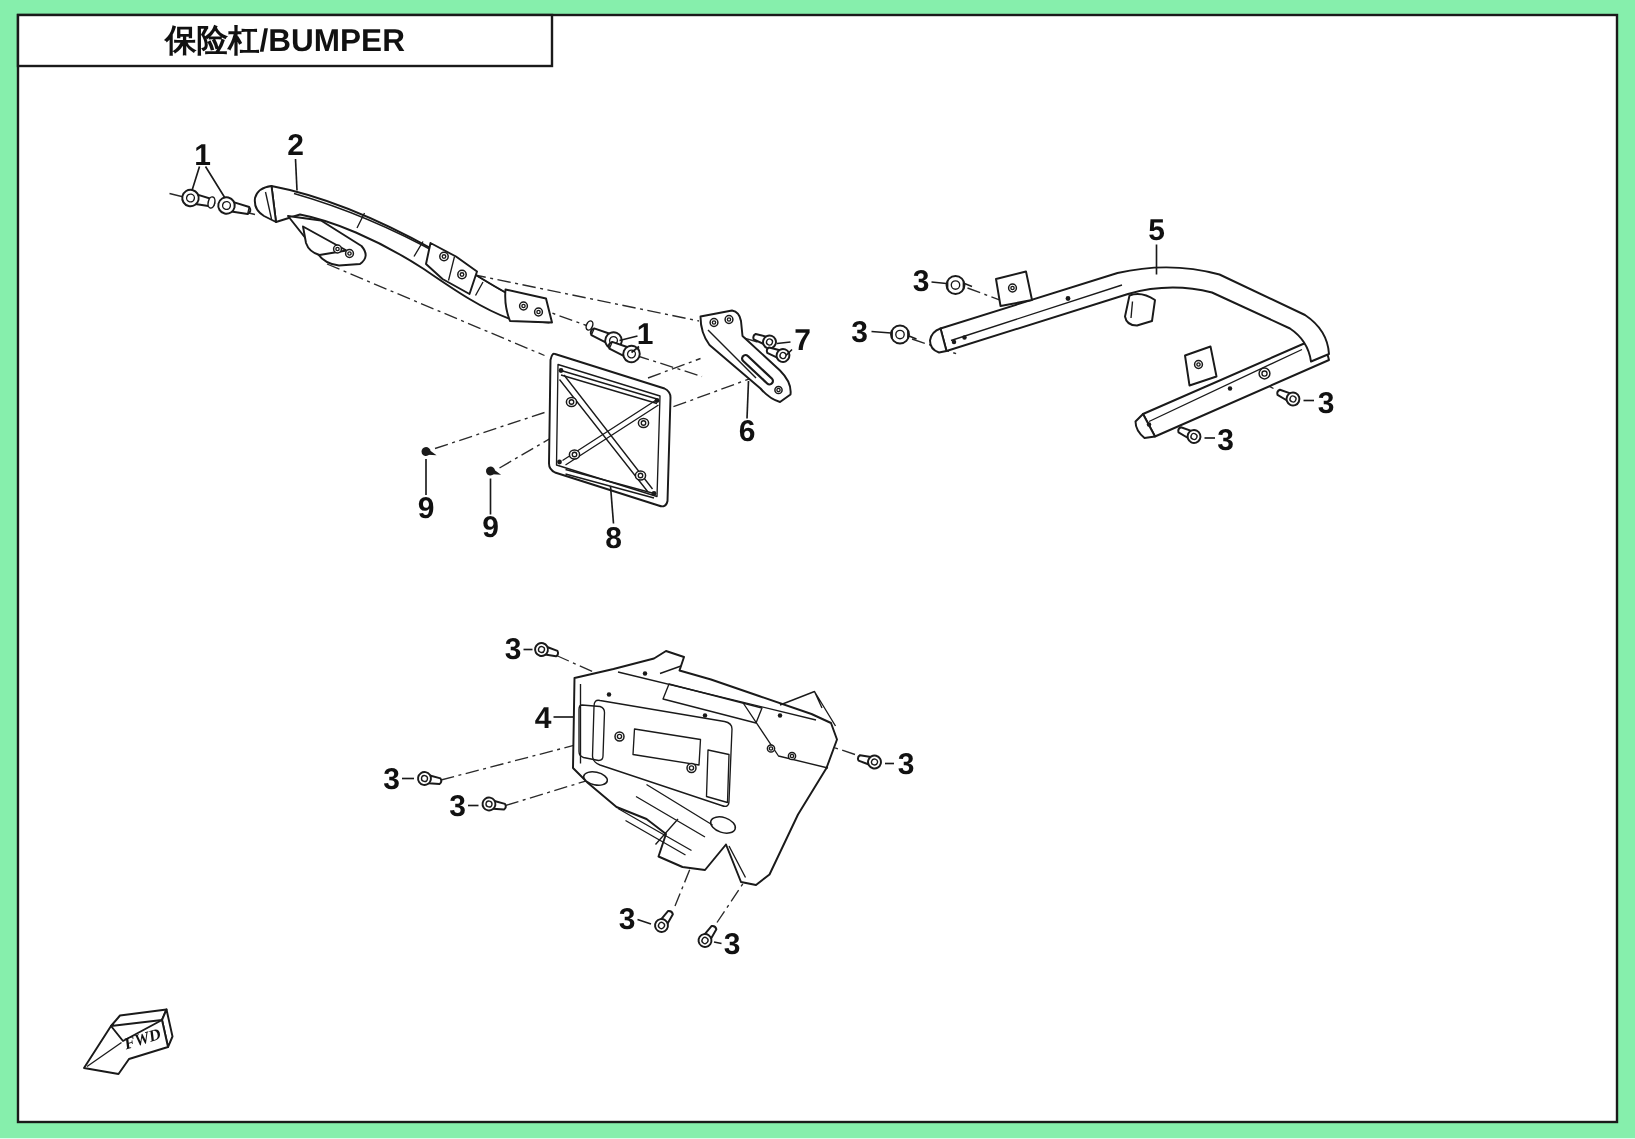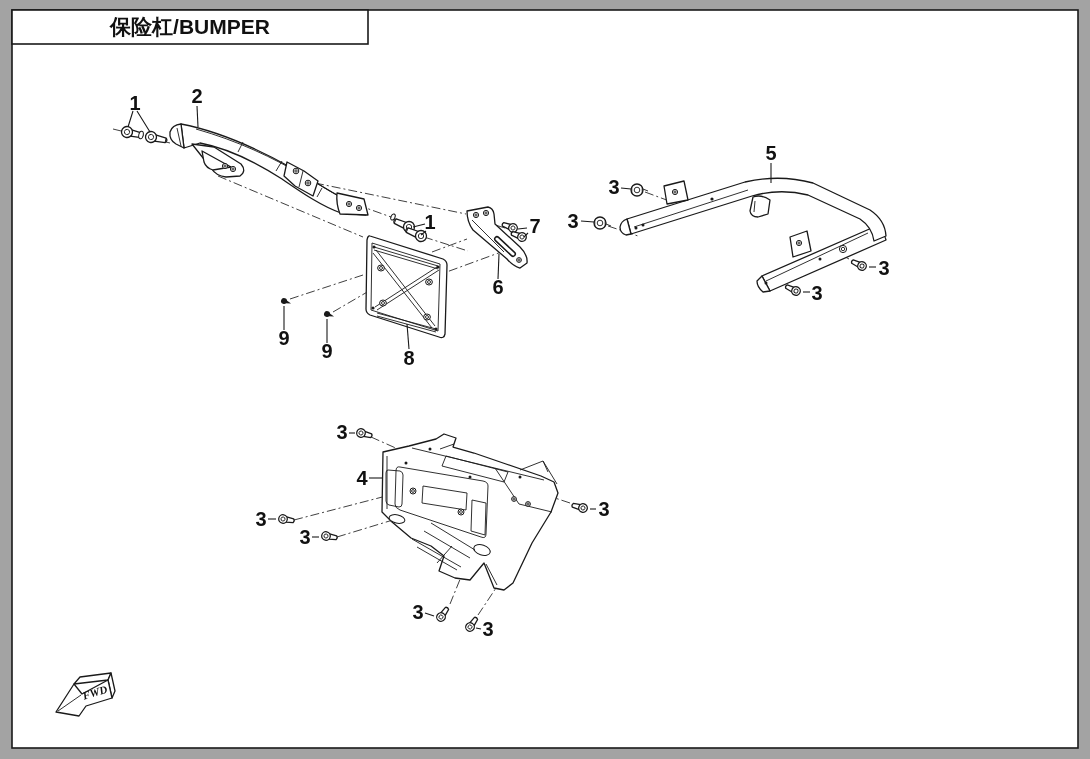--- a/index.html
+++ b/index.html
@@ -1,16 +1,16 @@
 <!DOCTYPE html>
 <html><head>
 <meta charset="utf-8">
 <style>
   html,body{margin:0;padding:0;background:#fff;}
-  .page{position:relative;width:1090px;height:759px;background:#a3a3a3;overflow:hidden;
+  .page{position:relative;width:1090px;height:759px;background:#86efac;overflow:hidden;
         font-family:"Liberation Sans", sans-serif;}
   svg{display:block;}
   .outline{fill:#fff;stroke:#1a1a1a;stroke-width:1.3;stroke-linejoin:round;}
   .thin{fill:none;stroke:#1a1a1a;stroke-width:0.9;stroke-linejoin:round;}
   .hole{fill:#fff;stroke:#1a1a1a;stroke-width:1;}
   .dot{fill:#1a1a1a;stroke:none;}
   .cl{fill:none;stroke:#2a2a2a;stroke-width:0.9;stroke-dasharray:9 3 2 3;}
   .ld{fill:none;stroke:#1a1a1a;stroke-width:1.1;}
   .callout{font-family:"Liberation Sans", sans-serif;font-size:20px;font-weight:700;
            fill:#111;text-anchor:middle;}

